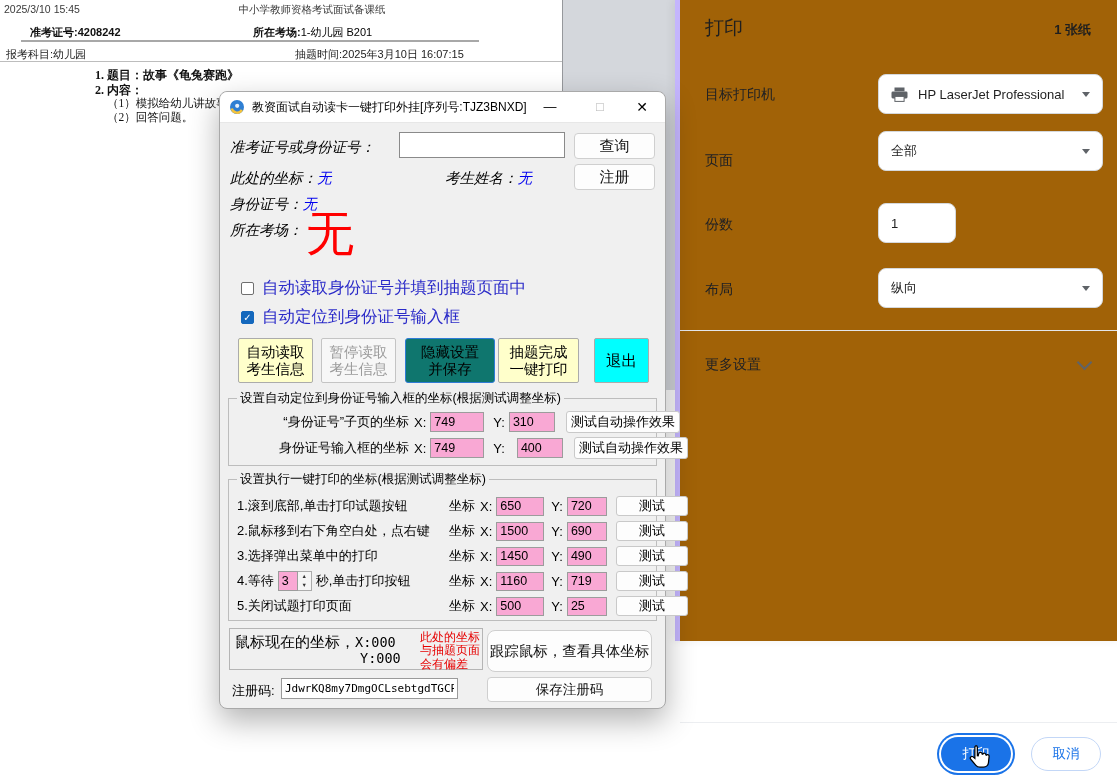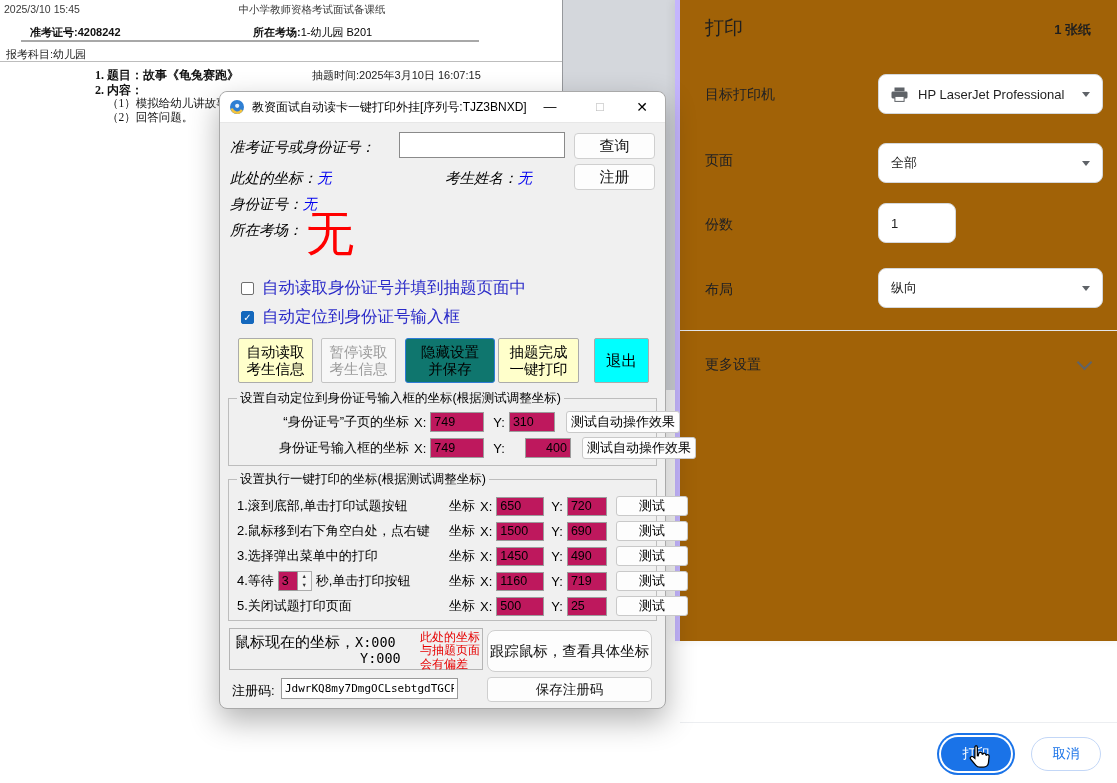--- a/index.html
+++ b/index.html
@@ -30,21 +30,21 @@
   .cb-box.checked{background:#1468bd;border-color:#1468bd;color:#fff;font-size:10px;line-height:12px;text-align:center;}
   .act-btn{position:absolute;top:246px;height:45px;display:flex;align-items:center;justify-content:center;
     text-align:center;white-space:pre-line;font-size:14.5px;line-height:1.12;border:1px solid #ababab;border-radius:2px;box-sizing:border-box;}
   .act-yellow{background:#ffffcb;}
   .act-disabled{background:#f7f7f7;color:#9b9b9b;border-color:#c4c4c4;}
   .act-focused{background:#0f766e;border:1.5px solid #2f7bd6;border-radius:3px;}
   .act-cyan{background:#00ffff;font-size:15.5px;}
   .grp{position:absolute;left:8px;width:429px;border:1px solid #bdbdbd;box-sizing:border-box;}
   .grp-legend{position:absolute;top:-9px;left:8px;background:#f0f0f0;padding:0 3px;font-size:12.5px;white-space:nowrap;}
   .grow{position:absolute;left:8px;display:flex;align-items:center;height:22px;font-size:13px;white-space:nowrap;}
-  .num-in{background:#be185d;border:1px solid #9c9c9c;box-sizing:border-box;height:20px;font-size:12.5px;padding:0 3px;}
+  .num-in{background:#f9a8d4;border:1px solid #9c9c9c;box-sizing:border-box;height:20px;font-size:12.5px;padding:0 3px;}
   .test-btn{background:#fdfdfd;border:1px solid #c9c9c9;border-radius:3px;display:flex;align-items:center;
     justify-content:center;font-size:13px;box-sizing:border-box;}
   .spin{display:inline-flex;margin:0 4px;height:20px;}
   .spin-arrows{display:flex;flex-direction:column;width:14px;border:1px solid #ababab;border-left:none;box-sizing:border-box;background:#f5f5f5;}
   .spin-arrows span{flex:1;font-size:5.5px;line-height:8px;text-align:center;color:#333;}
   .red-note{color:#e60000;font-size:12px;line-height:1.12;white-space:pre-line;}
   .mono{font-family:"DejaVu Sans Mono","Liberation Mono",monospace;}
   
   #settings-panel{left:675px;top:0;width:442px;height:641px;background:#a16207;border-left:5px solid #c4b5fd;
     box-shadow:-3px 0 8px rgba(0,0,0,.06);z-index:5;}
@@ -69,21 +69,21 @@
 
   <div class="abs" style="left:30px;top:22px;">
     <span class="doc-bold">准考证号:</span><span class="doc-bold" style="font-weight:600;">4208242</span>
   </div>
   <div class="abs" style="left:253px;top:22px;">
     <span class="doc-bold">所在考场:</span><span style="font-size:11px;">1-幼儿园 B201</span>
   </div>
   <div class="abs doc-line" style="left:21px;top:40px;width:458px;"></div>
 
   <div class="abs" style="left:6px;top:47px;font-size:11px;color:#222;">报考科目:幼儿园</div>
-  <div class="abs" style="left:312px;top:47px;font-size:11px;color:#222;margin-top:21px;">抽题时间:2025年3月10日 16:07:15</div>
+  <div class="abs" style="left:295px;top:47px;font-size:11px;color:#222;">抽题时间:2025年3月10日 16:07:15</div>
   <div class="abs doc-line thin" style="left:0;top:61px;width:562px;"></div>
 
   <div class="abs doc-serif" style="left:95px;top:67px;font-weight:bold;">1. 题目：故事《龟兔赛跑》</div>
   <div class="abs doc-serif" style="left:95px;top:82px;font-weight:bold;">2. 内容：</div>
   <div class="abs doc-serif" style="left:107px;top:96px;font-size:11.5px;">（1）模拟给幼儿讲故事。</div>
   <div class="abs doc-serif" style="left:107px;top:110px;font-size:11.5px;">（2）回答问题。</div>
 </div>
 
 <div id="preview-gray" class="abs"></div>
 
@@ -98,21 +98,21 @@
           <rect x="3.5" y="0.5" width="10" height="3.8" fill="#5f6368"></rect>
           <rect x="0.5" y="4.6" width="16" height="6.8" rx="1.3" fill="#5f6368"></rect>
           <rect x="3.9" y="9.4" width="9.2" height="5" fill="#fff" stroke="#5f6368"></rect>
         </svg>
     </span>
     <span style="white-space:nowrap;">HP LaserJet Professional</span>
     <span class="caret"></span>
   </div>
 
   <div class="abs pp-label" style="left:25px;top:152px;">页面</div>
-  <div class="pp-ctl" style="top:143px;cursor:pointer;gap:32px;">
+  <div class="pp-ctl" style="top:131px;cursor:pointer;gap:32px;">
     <span>全部</span>
     <span class="caret"></span>
   </div>
 
   <div class="abs pp-label" style="left:25px;top:216px;">份数</div>
   <div class="pp-ctl" style="top:203px;width:78px;">
     <span>1</span>
   </div>
 
   <div class="abs pp-label" style="left:25px;top:281px;">布局</div>
@@ -188,21 +188,21 @@
       <input class="num-in" style="width: 54px; margin-left: 4px;" value="749">
       <span style="margin-left:9px;">Y:</span>
       <input class="num-in" style="width: 46px; margin-left: 4px;" value="310">
       <div class="test-btn" style="width:114px;height:22px;margin-left:11px;">测试自动操作效果</div>
     </div>
     <div class="grow" style="top:38px;">
       <span style="width:172px;text-align:right;">身份证号输入框的坐标</span>
       <span style="margin-left:5px;">X:</span>
       <input class="num-in" style="width: 54px; margin-left: 4px;" value="749">
       <span style="margin-left:9px;">Y:</span>
-      <input class="num-in" style="width: 46px; margin-left: 20px; text-align: right;" value="400">
+      <input class="num-in" style="width: 46px; margin-left: 12px;" value="400">
       <div class="test-btn" style="width:114px;height:22px;margin-left:11px;">测试自动操作效果</div>
     </div>
   </div>
 
   <div class="grp" style="top:387px;height:142px;">
     <span class="grp-legend">设置执行一键打印的坐标(根据测试调整坐标)</span>
 
     <div class="grow" style="top:15px;">
       <span style="width:212px;">1.滚到底部,单击打印试题按钮</span>
       <span>坐标</span>

